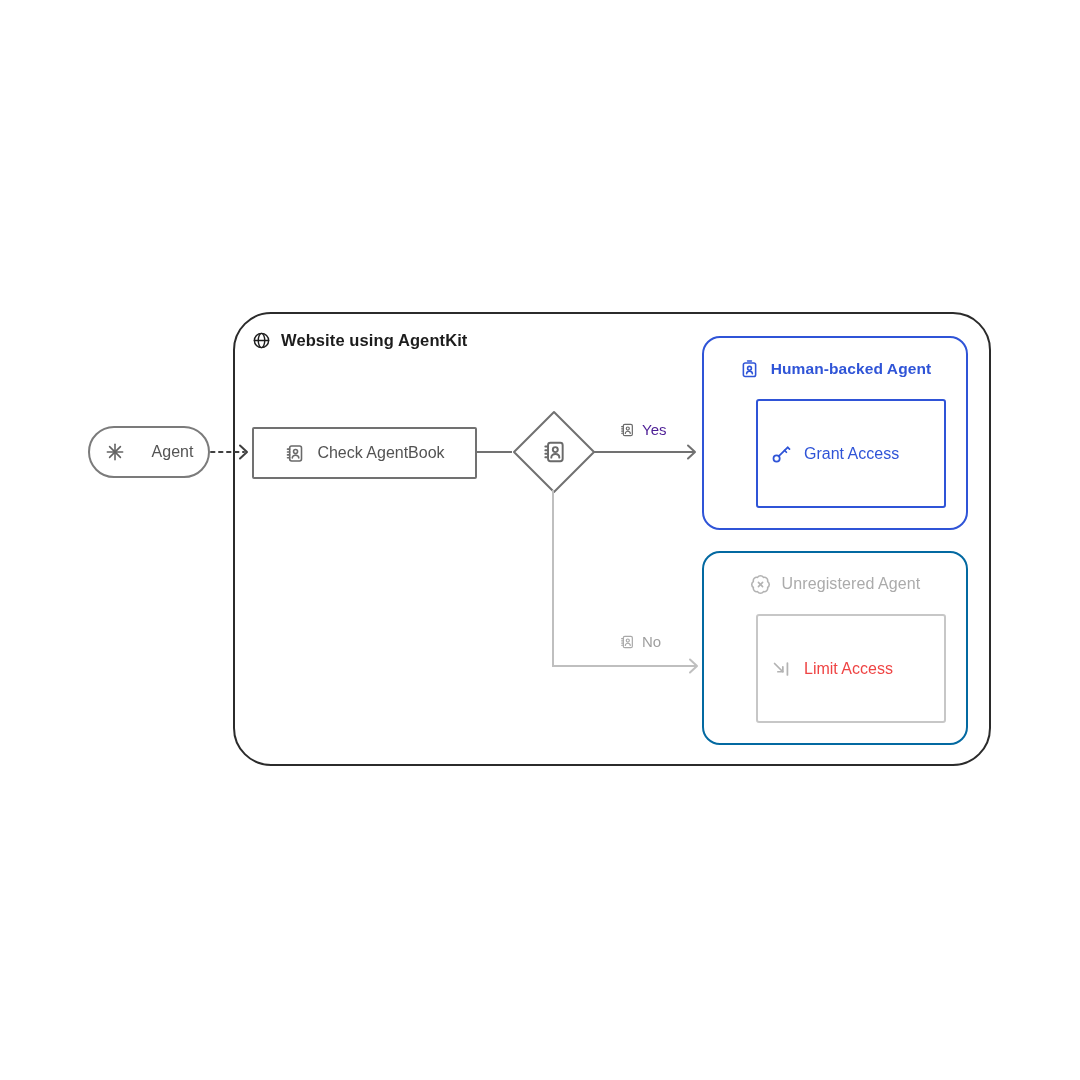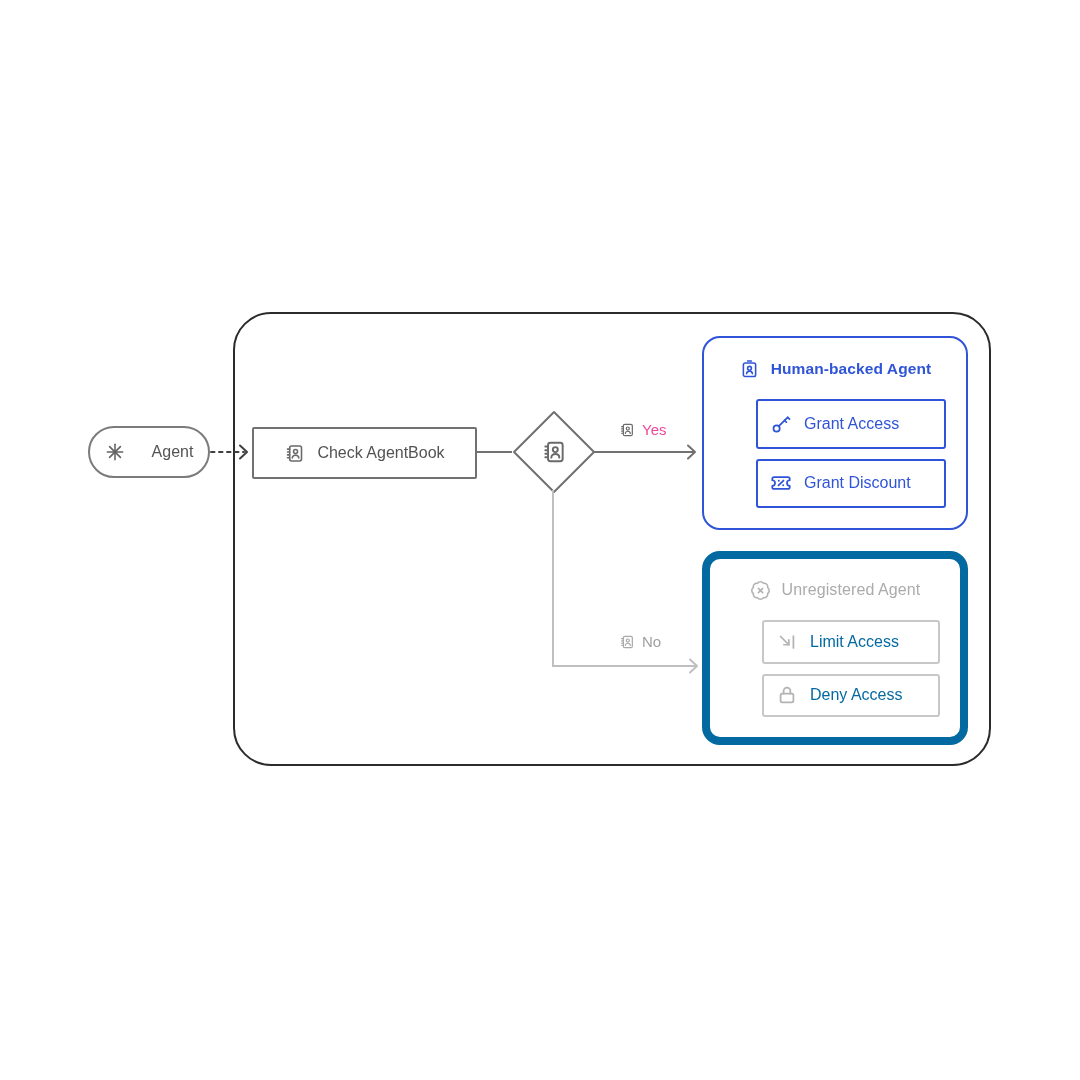--- a/index.html
+++ b/index.html
@@ -35,47 +35,47 @@
     background:#fff;color:#535353;font-size:16px;font-weight:500;
   }
   .check-node .ic{color:#6a6a6a;display:flex;}
 
   
   .diamond-wrap{left:508px;top:406px;width:92px;height:92px;}
   .diamond-icon{position:absolute;left:50%;top:50%;transform:translate(-50%,-50%);color:#6a6a6a;display:flex;}
 
   
   .edge-label{display:flex;align-items:center;gap:7px;font-size:15px;font-weight:500;}
-  .edge-yes{left:619px;top:421px;color:#ec4899;}
+  .edge-yes{left:619px;top:421px;color:#4c1d95;}
   .edge-yes .ic{color:#6a6a6a;display:flex;}
   .edge-no{left:619px;top:633px;color:#9f9f9f;text-align:center;}
   .edge-no .ic{color:#a9a9a9;display:flex;}
 
   
   .group-box{
     width:266px;height:194px;border-radius:18px;box-sizing:border-box;background:#fff;
     display:flex;flex-direction:column;padding:13px 20px 20px 20px;
   }
   .group-human{left:702px;top:336px;border:2px solid #2f54d7;}
-  .group-unreg{left:702px;top:551px;border:8px solid #0369a1;}
+  .group-unreg{left:702px;top:551px;border:2px solid #0369a1;}
   .group-header{
     height:36px;margin-bottom:12px;display:flex;align-items:center;justify-content:center;gap:11px;
     font-size:15.5px;font-weight:700;letter-spacing:.1px;
   }
   .group-human .group-header{color:#2f54d7;}
   .group-unreg .group-header{color:#ababab;font-weight:500;font-size:16px;}
   .group-unreg .group-header .ic{color:#b3b3b3;}
   .group-buttons{display:flex;flex-direction:column;gap:10px;flex:1;padding-left:32px;}
   .action-btn{
     flex:1;border-radius:3px;box-sizing:border-box;background:#fff;
     display:flex;align-items:center;gap:12px;padding-left:12px;
     font-size:16px;font-weight:500;
   }
   .group-human .action-btn{border:2px solid #2f54d7;color:#2f54d7;}
-  .group-unreg .action-btn{border:2px solid #c7c7c7;color:#0369a1;}
+  .group-unreg .action-btn{border:2px solid #c7c7c7;color:#ef4444;}
   .group-unreg .action-btn .ic{color:#b3b3b3;}
   .action-btn .ic{display:flex;}
 
   svg{display:block;}
 </style>
 </head>
 <body>
 
 <svg width="0" height="0" style="position:absolute">
   <defs>
@@ -149,20 +149,28 @@
         <path d="M8.3 10.5V7.7a3.7 3.7 0 0 1 7.4 0v2.8"></path>
       </g>
     </symbol>
   </defs>
 </svg>
 
 <div class="canvas">
 
   <div class="abs site-frame"></div>
 
+  <div class="abs frame-title">
+    <span class="ic">
+      <svg width="19" height="19">
+          <use href="#i-globe"></use>
+        </svg>
+    </span>
+    <span>Website using AgentKit</span>
+  </div>
 
   <div class="abs agent-pill">
     <span class="ic">
       <svg width="20" height="20">
           <use href="#i-asterisk"></use>
         </svg>
     </span>
     <span>Agent</span>
   </div>
 
@@ -232,28 +240,20 @@
     </div>
     <div class="group-buttons">
       <div class="action-btn">
         <span class="ic">
           <svg width="22" height="22">
               <use href="#i-key"></use>
             </svg>
         </span>
         <span>Grant Access</span>
       </div>
-      <div class="action-btn">
-        <span class="ic">
-          <svg width="22" height="22">
-              <use href="#i-ticket-percent"></use>
-            </svg>
-        </span>
-        <span>Grant Discount</span>
-      </div>
     </div>
   </div>
 
   <div class="abs group-box group-unreg">
     <div class="group-header">
       <span class="ic">
         <svg width="21" height="21">
             <use href="#i-badge-x"></use>
           </svg>
       </span>
@@ -261,24 +261,16 @@
     </div>
     <div class="group-buttons">
       <div class="action-btn">
         <span class="ic">
           <svg width="22" height="22">
               <use href="#i-arrow-down-right"></use>
             </svg>
         </span>
         <span>Limit Access</span>
       </div>
-      <div class="action-btn">
-        <span class="ic">
-          <svg width="22" height="22">
-              <use href="#i-lock"></use>
-            </svg>
-        </span>
-        <span>Deny Access</span>
-      </div>
     </div>
   </div>
 
 </div>
 
 </body></html>

